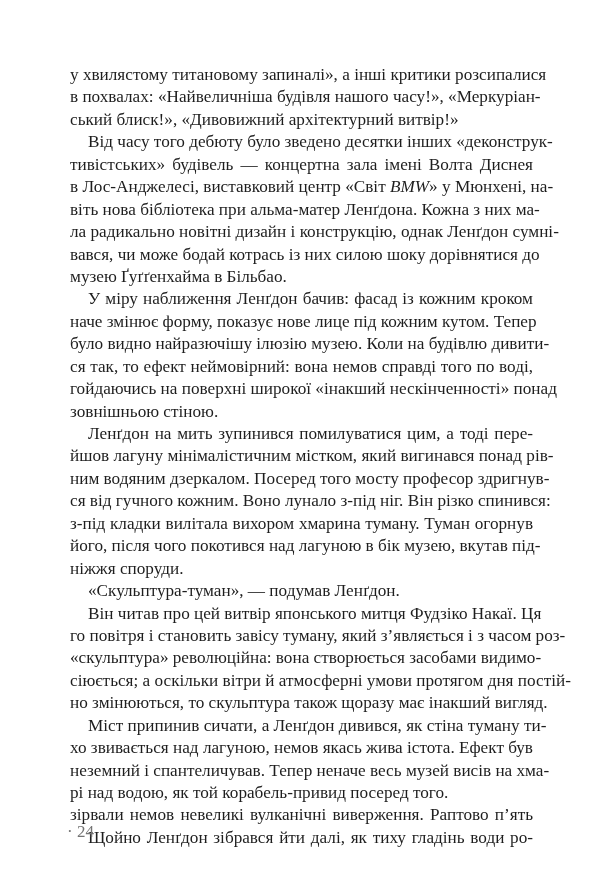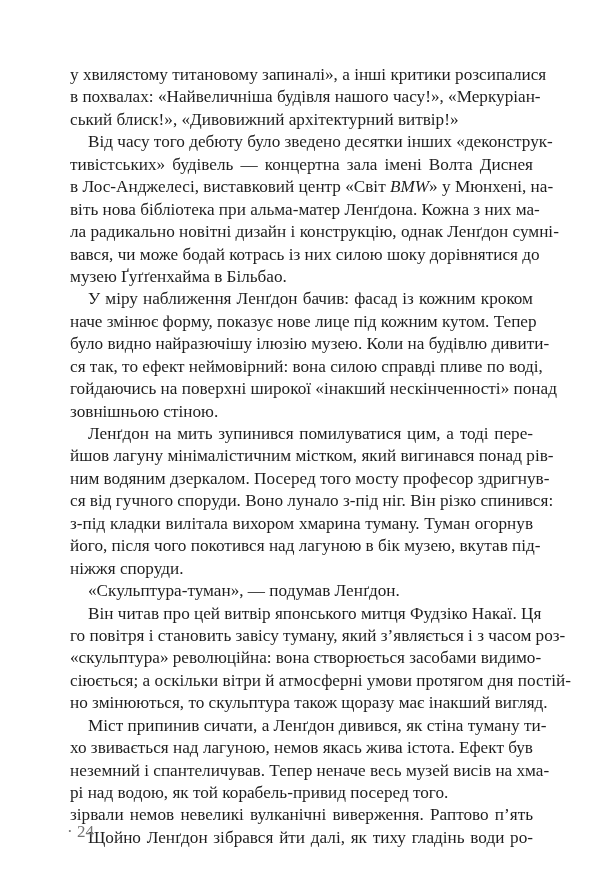--- a/index.html
+++ b/index.html
@@ -36,27 +36,27 @@
       <span class="line indent">Від часу того дебюту було зведено десятки інших «деконструк-</span>
       <span class="line">тивістських» будівель — концертна зала імені Волта Диснея</span>
       <span class="line">в Лос-Анджелесі, виставковий центр «Світ <i>BMW</i>» у Мюнхені, на-</span>
       <span class="line">віть нова бібліотека при альма-матер Ленґдона. Кожна з них ма-</span>
       <span class="line">ла радикально новітні дизайн і конструкцію, однак Ленґдон сумні-</span>
       <span class="line">вався, чи може бодай котрась із них силою шоку дорівнятися до</span>
       <span class="line last">музею Ґуґґенхайма в Більбао.</span>
       <span class="line indent">У міру наближення Ленґдон бачив: фасад із кожним кроком</span>
       <span class="line">наче змінює форму, показує нове лице під кожним кутом. Тепер</span>
       <span class="line">було видно найразючішу ілюзію музею. Коли на будівлю дивити-</span>
-      <span class="line">ся так, то ефект неймовірний: вона силою справді пливе по воді,</span>
+      <span class="line">ся так, то ефект неймовірний: вона немов справді того по воді,</span>
       <span class="line">гойдаючись на поверхні широкої «інакший нескінченності» понад</span>
       <span class="line last">зовнішньою стіною.</span>
       <span class="line indent">Ленґдон на мить зупинився помилуватися цим, а тоді пере-</span>
       <span class="line">йшов лагуну мінімалістичним містком, який вигинався понад рів-</span>
       <span class="line">ним водяним дзеркалом. Посеред того мосту професор здригнув-</span>
-      <span class="line">ся від гучного споруди. Воно лунало з-під ніг. Він різко спинився:</span>
+      <span class="line">ся від гучного кожним. Воно лунало з-під ніг. Він різко спинився:</span>
       <span class="line">з-під кладки вилітала вихором хмарина туману. Туман огорнув</span>
       <span class="line">його, після чого покотився над лагуною в бік музею, вкутав під-</span>
       <span class="line last">ніжжя споруди.</span>
       <span class="line indent last">«Скульптура-туман», — подумав Ленґдон.</span>
       <span class="line indent">Він читав про цей витвір японського митця Фудзіко Накаї. Ця</span>
       <span class="line">го повітря і становить завісу туману, який з’являється і з часом роз-</span>
       <span class="line">«скульптура» революційна: вона створюється засобами видимо-</span>
       <span class="line">сіюється; а оскільки вітри й атмосферні умови протягом дня постій-</span>
       <span class="line last">но змінюються, то скульптура також щоразу має інакший вигляд.</span>
       <span class="line indent">Міст припинив сичати, а Ленґдон дивився, як стіна туману ти-</span>

